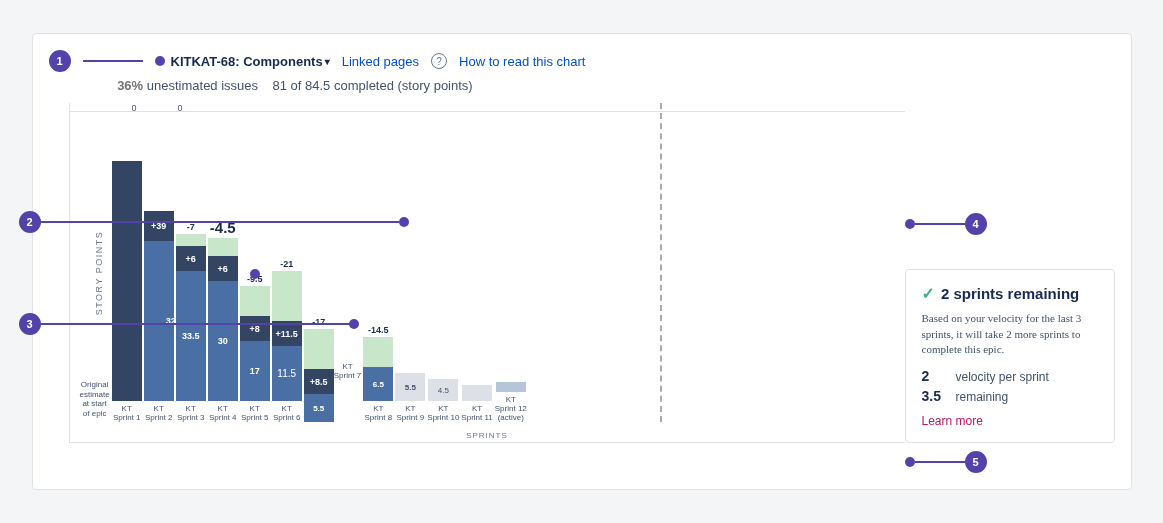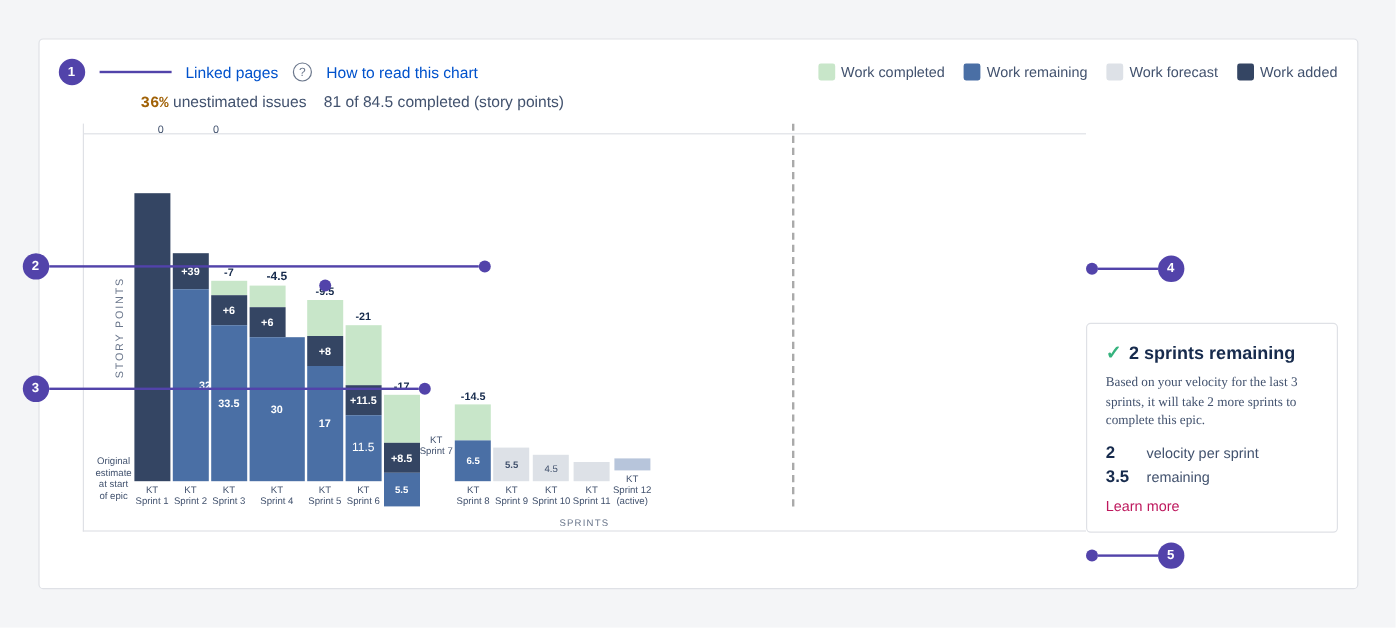--- a/index.html
+++ b/index.html
@@ -90,23 +90,22 @@
       width: 14px;
       height: 14px;
       border-radius: 2px;
     }
     .stats-row {
       font-size: 13px;
       color: #42526e;
       margin-bottom: 10px;
     }
     .stats-row .pct {
-      color: #a16207;
+      color: #737373;
       font-weight: 700;
-      font-family: Liberation Mono, monospace;
     }
     .chart-area {
       display: flex;
       gap: 0;
     }
     .chart-main {
       flex: 1;
       position: relative;
     }
     .y-label {
@@ -191,43 +190,32 @@
 </head>
 <body>
 
 <div class="card">
 
   <div class="header-row">
 
     <span class="anno">1</span>
     <div style="width:60px;height:2px;background:#5243aa;"></div>
 
+    <div class="project-selector">
+      <span class="project-dot"></span>
+      <span class="project-dropdown">
+        <span>KITKAT-68: Components</span>
+        <span class="dropdown-arrow">▾</span>
+      </span>
+    </div>
 
     <a class="linked-pages">Linked pages</a>
     <span class="help-icon">?</span>
     <a class="how-to-link">How to read this chart</a>
 
-    <div class="legend">
-      <div class="legend-item">
-        <div class="legend-box" style="background:#c8e6c9;"></div>
-        <span>Work completed</span>
-      </div>
-      <div class="legend-item">
-        <div class="legend-box" style="background:#4a6fa5;"></div>
-        <span>Work remaining</span>
-      </div>
-      <div class="legend-item">
-        <div class="legend-box" style="background:#dde1e7;"></div>
-        <span>Work forecast</span>
-      </div>
-      <div class="legend-item">
-        <div class="legend-box" style="background:#344563;"></div>
-        <span>Work added</span>
-      </div>
-    </div>
   </div>
 
   <div class="stats-row">
     &nbsp;&nbsp;&nbsp;&nbsp;&nbsp;&nbsp;&nbsp;&nbsp;&nbsp;&nbsp;&nbsp;&nbsp;&nbsp;&nbsp;&nbsp;&nbsp;&nbsp;&nbsp;
     <span class="pct">36%</span>
     <span>unestimated issues</span>
     &nbsp;&nbsp;
     <span>81 of 84.5 completed (story points)</span>
   </div>
 
@@ -289,38 +277,38 @@
                 <div style="font-size:9px;color:#fff;font-weight:700;background:#344563;width:30px;height:25px;display:flex;align-items:center;justify-content:center;">+6</div>
                 <div style="width:30px;height:130px;background:#4a6fa5;display:flex;align-items:center;justify-content:center;">
                   <span style="color:#fff;font-size:9px;font-weight:700;">33.5</span>
                 </div>
               </div>
               <div style="font-size:8px;color:#42526e;text-align:center;margin-top:3px;">KT<br>Sprint 3</div>
             </div>
 
             <div style="display:flex;flex-direction:column;align-items:center;">
               <div style="position:relative;">
-                <div style="font-size:10px;color:#172b4d;font-weight:700;text-align:center;margin-bottom:2px;">-4.5</div>
+                <div style="font-size:15px;color:#172b4d;font-weight:700;text-align:center;margin-bottom:2px;">-4.5</div>
                 <div style="width:30px;height:18px;background:#c8e6c9;"></div>
                 <div style="font-size:9px;color:#fff;font-weight:700;background:#344563;width:30px;height:25px;display:flex;align-items:center;justify-content:center;">+6</div>
-                <div style="width:46px;height:120px;background:#4a6fa5;display:flex;align-items:center;justify-content:center;">
+                <div style="width:30px;height:120px;background:#4a6fa5;display:flex;align-items:center;justify-content:center;">
                   <span style="color:#fff;font-size:9px;font-weight:700;">30</span>
                 </div>
               </div>
               <div style="font-size:8px;color:#42526e;text-align:center;margin-top:3px;">KT<br>Sprint 4</div>
             </div>
 
             <div style="display:flex;flex-direction:column;align-items:center;position:relative;">
 
               <div style="width:10px;height:10px;border-radius:50%;background:#5243aa;position:absolute;top:-5px;left:10px;z-index:5;"></div>
               <div style="position:relative;">
                 <div style="font-size:9px;color:#172b4d;font-weight:700;text-align:center;margin-bottom:2px;">-9.5</div>
                 <div style="width:30px;height:30px;background:#c8e6c9;"></div>
                 <div style="font-size:9px;color:#fff;font-weight:700;background:#344563;width:30px;height:25px;display:flex;align-items:center;justify-content:center;">+8</div>
-                <div style="width:30px;height:96px;background:#4a6fa5;display:flex;align-items:center;justify-content:center;">
+                <div style="width:30px;height:60px;background:#4a6fa5;display:flex;align-items:center;justify-content:center;">
                   <span style="color:#fff;font-size:9px;font-weight:700;">17</span>
                 </div>
               </div>
               <div style="font-size:8px;color:#42526e;text-align:center;margin-top:3px;">KT<br>Sprint 5</div>
             </div>
 
             <div style="display:flex;flex-direction:column;align-items:center;">
               <div style="position:relative;">
                 <div style="font-size:9px;color:#172b4d;font-weight:700;text-align:center;margin-bottom:2px;">-21</div>
                 <div style="width:30px;height:50px;background:#c8e6c9;"></div>

